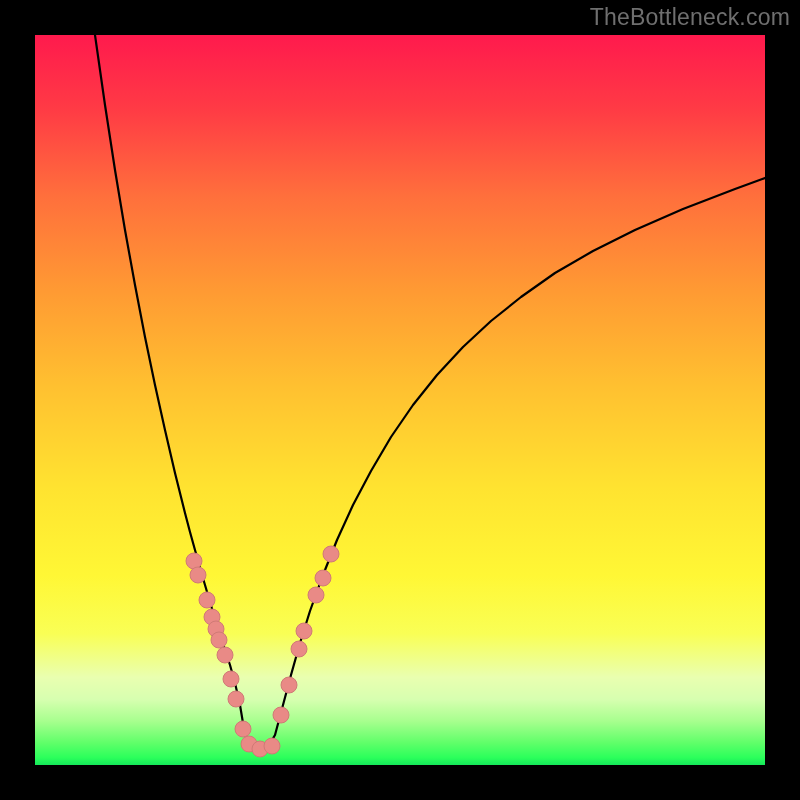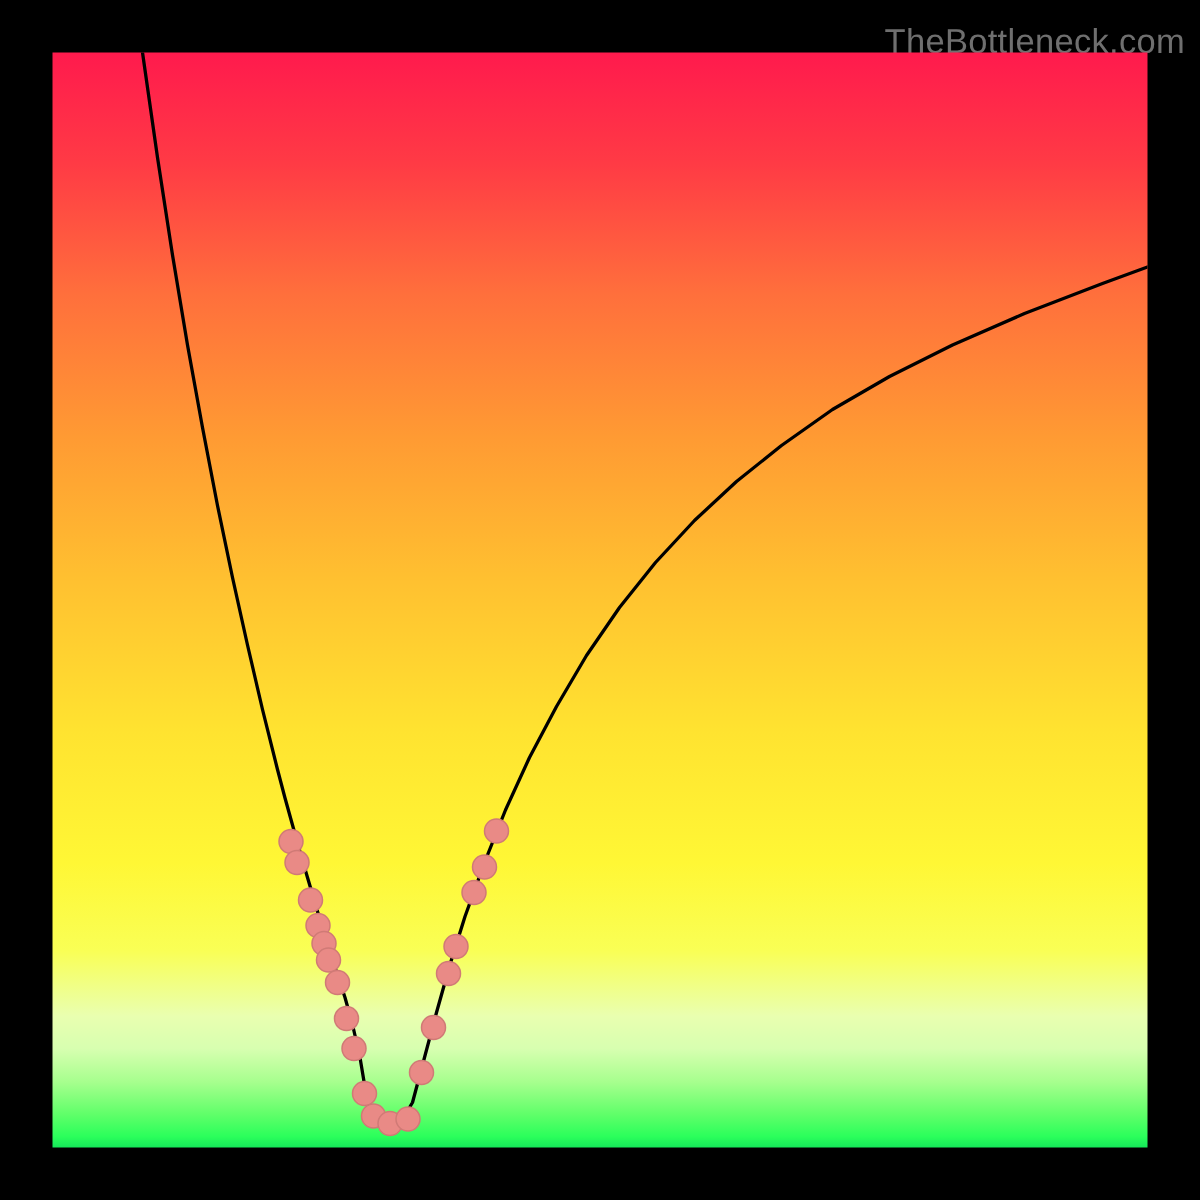--- a/index.html
+++ b/index.html
@@ -36,21 +36,21 @@
   }
   .plot {
     position: absolute;
     left: 0;
     top: 0;
     width: 730px;
     height: 730px;
   }
   .watermark {
     position: absolute;
-    top: 14px;
+    top: 4px;
     right: 10px;
     color: #6f6f6f;
     font-size: 23px;
     letter-spacing: 0.2px;
     user-select: none;
   }
 </style>
 </head>
 <body>
 

